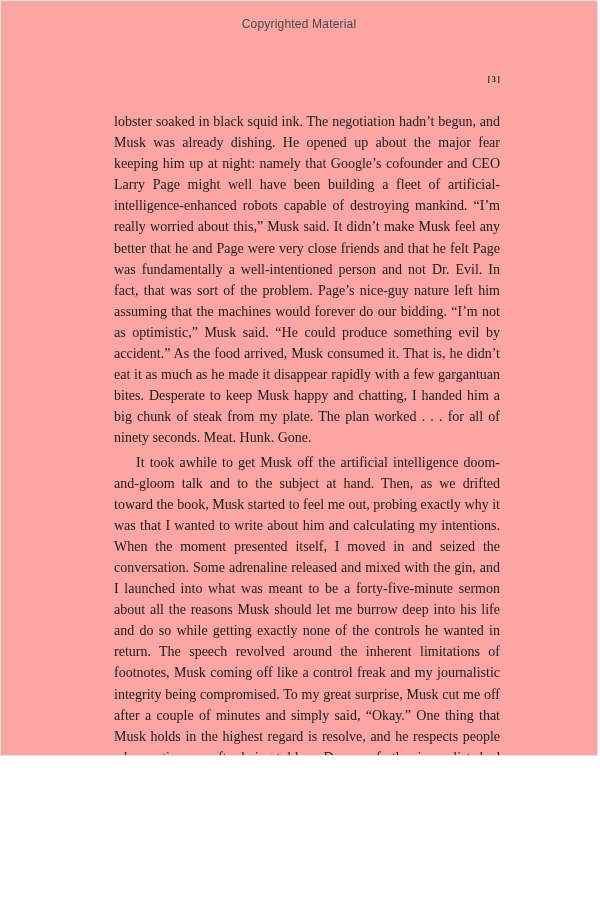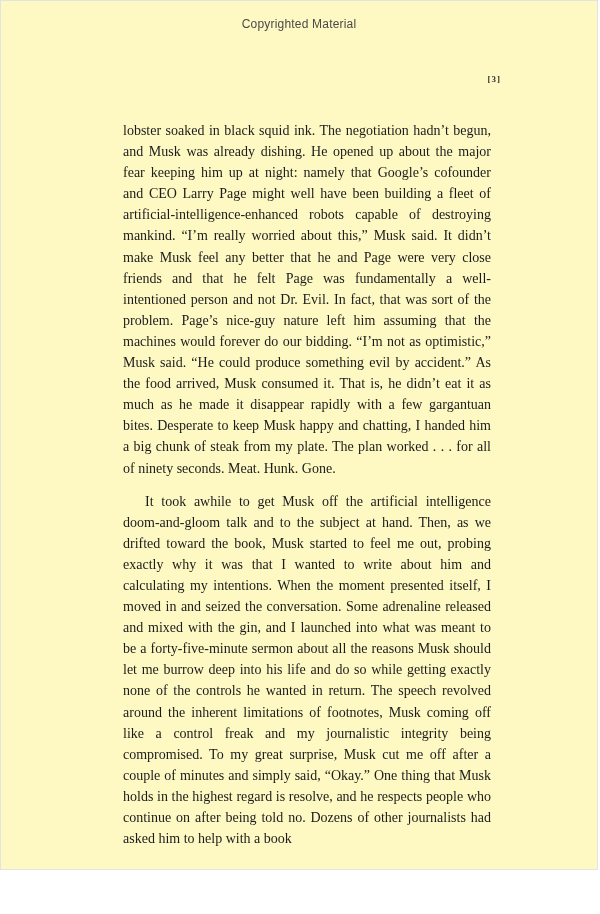--- a/index.html
+++ b/index.html
@@ -9,24 +9,24 @@
   }
   body {
     width: 600px;
     height: 914px;
     font-family: "Liberation Serif", serif;
     -webkit-font-smoothing: antialiased;
   }
   .page {
     position: relative;
     width: 598px;
-    height: 870px;
+    height: 756px;
     box-sizing: border-box;
     border: 1px solid #e3e3e3;
-    background: #fef9c3;
+    background: #fca5a5;
     overflow: hidden;
   }
   .notice {
     position: absolute;
     left: 0;
     width: 100%;
     text-align: center;
     font-family: "Liberation Sans", sans-serif;
     font-size: 12px;
     color: #4a4a4a;
@@ -66,21 +66,21 @@
     position: absolute;
     top: 107px;
     left: 110px;
     width: 392px;
     text-align: justify;
     font-size: 14px;
     line-height: 21.1px;
     color: #1b1b1b;
   }
   .body-text p {
-    margin: 12px;
+    margin: 3px;
     padding: 0;
   }
   .body-text p.indent {
     text-indent: 22px;
   }
 </style>
 </head>
 <body>
 
 <div class="page">

